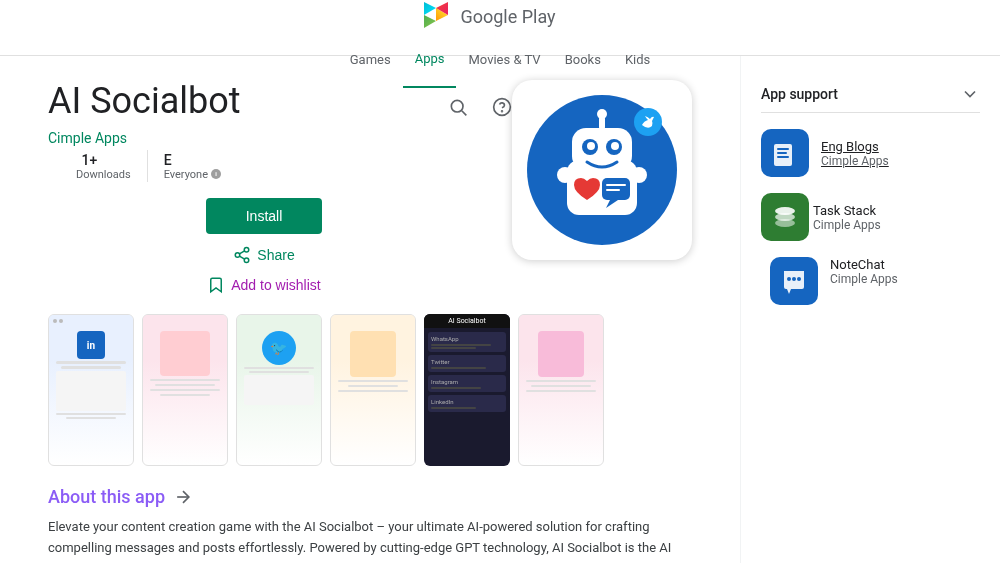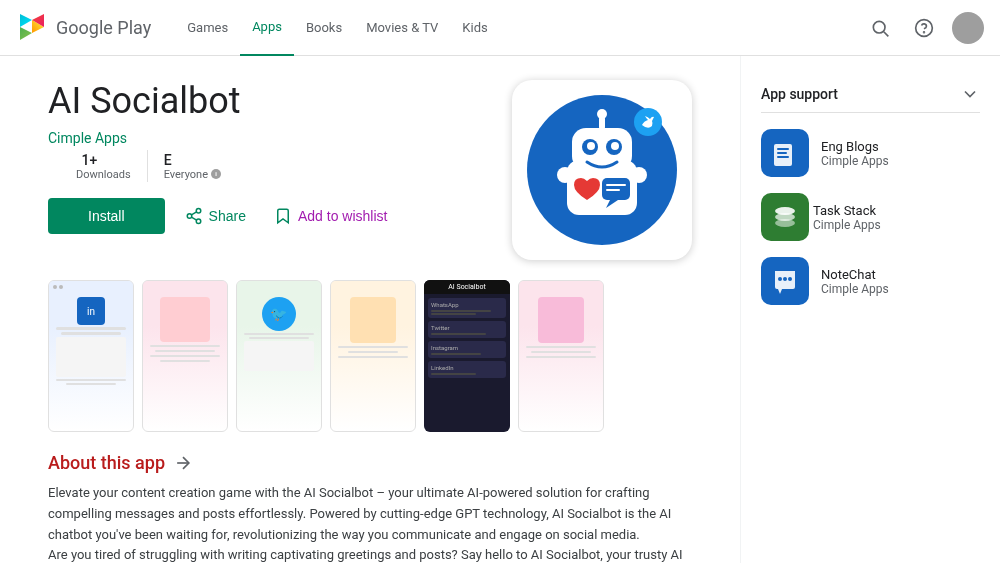--- a/index.html
+++ b/index.html
@@ -4,21 +4,21 @@
   <style>
     * { margin: 0; padding: 0; box-sizing: border-box; }
     body { font-family: 'Roboto', Arial, sans-serif; background: #fff; color: #202124; font-size: 14px; width: 1000px; height: 563px; overflow: hidden; }
 
     
     svg { display: block; }
   </style>
 </head>
 <body>
 
-<header style="display:flex;align-items:center;padding:0 16px;height:56px;border-bottom:1px solid #e0e0e0;background:#fff;">
+<header style="display:flex;align-items:center;padding:0 16px;height:56px;border-bottom:1px solid #e0e0e0;background:#fff;flex-direction:column;">
   <a style="display:flex;align-items:center;gap:8px;margin-right:24px;text-decoration:none;">
 
     <svg width="32" height="32" viewBox="0 0 32 32">
       <defs>
         <linearGradient id="lg1" x1="0%" y1="0%" x2="100%" y2="100%">
           <stop offset="0%" stop-color="#00bcd4"></stop>
           <stop offset="100%" stop-color="#00e5ff"></stop>
         </linearGradient>
         <linearGradient id="lg2" x1="0%" y1="0%" x2="100%" y2="100%">
           <stop offset="0%" stop-color="#4caf50"></stop>
@@ -43,24 +43,24 @@
   </a>
 
   <nav style="display:flex;align-items:center;flex:1;height:100%;">
     <a style="padding:0 12px;height:56px;display:flex;align-items:center;font-size:13px;color:#5f6368;cursor:pointer;text-decoration:none;position:relative;">
       <span>Games</span>
     </a>
     <a style="padding:0 12px;height:56px;display:flex;align-items:center;font-size:13px;color:#01875f;cursor:pointer;text-decoration:none;position:relative;border-bottom:2px solid #01875f;">
       <span>Apps</span>
     </a>
     <a style="padding:0 12px;height:56px;display:flex;align-items:center;font-size:13px;color:#5f6368;cursor:pointer;text-decoration:none;position:relative;">
+      <span>Movies &amp; TV</span>
+    </a>
+    <a style="padding:0 12px;height:56px;display:flex;align-items:center;font-size:13px;color:#5f6368;cursor:pointer;text-decoration:none;position:relative;">
       <span>Books</span>
-    </a>
-    <a style="padding:0 12px;height:56px;display:flex;align-items:center;font-size:13px;color:#5f6368;cursor:pointer;text-decoration:none;position:relative;">
-      <span>Movies &amp; TV</span>
     </a>
     <a style="padding:0 12px;height:56px;display:flex;align-items:center;font-size:13px;color:#5f6368;cursor:pointer;text-decoration:none;position:relative;">
       <span>Kids</span>
     </a>
   </nav>
 
   <div style="display:flex;align-items:center;gap:4px;">
     <button style="width:40px;height:40px;border-radius:50%;border:none;background:transparent;cursor:pointer;display:flex;align-items:center;justify-content:center;color:#5f6368;">
       <svg width="20" height="20" viewBox="0 0 24 24" fill="none" stroke="#5f6368" stroke-width="2">
         <circle cx="11" cy="11" r="7"></circle>
@@ -101,21 +101,21 @@
             <div style="display:flex;align-items:center;gap:2px;">
               <span style="font-size:11px;color:#5f6368;">Everyone</span>
               <svg width="12" height="12" viewBox="0 0 24 24" fill="#9e9e9e">
                   <circle cx="12" cy="12" r="10"></circle>
                   <text x="12" y="16" text-anchor="middle" fill="white" font-size="12" font-weight="bold">i</text>
                 </svg>
             </div>
           </div>
         </div>
 
-        <div style="display:flex;align-items:center;gap:12px;">
+        <div style="display:flex;align-items:center;gap:12px;flex-direction:column;">
           <button style="background:#01875f;color:#fff;border:none;border-radius:4px;padding:0 40px;height:36px;font-size:14px;cursor:pointer;font-weight:500;">Install</button>
           <button style="display:flex;align-items:center;gap:6px;background:transparent;border:none;color:#01875f;font-size:14px;cursor:pointer;padding:0 8px;">
             <svg width="18" height="18" viewBox="0 0 24 24" fill="none" stroke="#01875f" stroke-width="2">
               <circle cx="18" cy="5" r="3"></circle>
                 <circle cx="6" cy="12" r="3"></circle>
                 <circle cx="18" cy="19" r="3"></circle>
               <line x1="8.59" y1="13.51" x2="15.42" y2="17.49"></line>
                 <line x1="15.41" y1="6.51" x2="8.59" y2="10.49"></line>
             </svg>
             <span>Share</span>
@@ -167,21 +167,21 @@
     </div>
 
     <div style="display:flex;gap:8px;margin-bottom:20px;overflow-x:auto;">
       <div style="width:86px;height:152px;background:linear-gradient(180deg,#e8f0fe 30%,#fff 100%);border-radius:6px;flex-shrink:0;border:1px solid #e0e0e0;overflow:hidden;cursor:pointer;">
         <div style="width:100%;height:12px;background:#e8f0fe;display:flex;align-items:center;padding:0 4px;gap:2px;">
           <div style="width:4px;height:4px;border-radius:50%;background:#bbb;"></div>
           <div style="width:4px;height:4px;border-radius:50%;background:#bbb;"></div>
         </div>
         <div style="padding:4px;display:flex;flex-direction:column;align-items:center;gap:2px;">
           <div style="width:28px;height:28px;background:#1565c0;border-radius:4px;display:flex;align-items:center;justify-content:center;">
-            <span style="color:white;font-size:10px;font-weight:normal;">in</span>
+            <span style="color:white;font-size:10px;font-weight:bold;">in</span>
           </div>
           <div style="width:70px;height:3px;background:#e0e0e0;border-radius:2px;"></div>
           <div style="width:60px;height:3px;background:#e0e0e0;border-radius:2px;"></div>
           <div style="width:70px;height:40px;background:#f5f5f5;border-radius:2px;"></div>
           <div style="width:70px;height:2px;background:#e0e0e0;border-radius:2px;"></div>
           <div style="width:50px;height:2px;background:#e0e0e0;border-radius:2px;"></div>
         </div>
       </div>
       <div style="width:86px;height:152px;background:linear-gradient(180deg,#fce4ec 30%,#fff 100%);border-radius:6px;flex-shrink:0;border:1px solid #e0e0e0;overflow:hidden;cursor:pointer;">
         <div style="width:100%;height:12px;background:#fce4ec;"></div>
@@ -243,21 +243,21 @@
           <div style="width:46px;height:46px;background:#f8bbd9;border-radius:4px;"></div>
           <div style="width:70px;height:2px;background:#e0e0e0;border-radius:2px;"></div>
           <div style="width:60px;height:2px;background:#e0e0e0;border-radius:2px;"></div>
           <div style="width:70px;height:2px;background:#e0e0e0;border-radius:2px;"></div>
         </div>
       </div>
     </div>
 
     <div>
       <div style="display:flex;align-items:center;gap:8px;margin-bottom:10px;">
-        <h2 style="font-size:18px;font-weight:500;color:#b91c1c;">About this app</h2>
+        <h2 style="font-size:18px;font-weight:500;color:#8b5cf6;">About this app</h2>
         <svg width="20" height="20" viewBox="0 0 24 24" fill="none" stroke="#5f6368" stroke-width="2">
           <line x1="5" y1="12" x2="19" y2="12"></line>
             <polyline points="12 5 19 12 12 19"></polyline>
         </svg>
       </div>
       <p style="font-size:13px;color:#3c4043;line-height:1.6;">Elevate your content creation game with the AI Socialbot – your ultimate AI-powered solution for crafting compelling messages and posts effortlessly. Powered by cutting-edge GPT technology, AI Socialbot is the AI chatbot you've been waiting for, revolutionizing the way you communicate and engage on social media.</p>
       <p style="font-size:13px;color:#3c4043;line-height:1.6;margin-bottom:12px;">Are you tired of struggling with writing captivating greetings and posts? Say hello to AI Socialbot, your trusty AI writer that specializes in personalized content creation. Seamlessly generate heartwarming birthday wishes, sincere thank-you notes, and thoughtful...</p>
 
     </div>
 
@@ -269,21 +269,21 @@
       <div style="display:flex;align-items:center;justify-content:space-between;padding:8px 0;cursor:pointer;border-bottom:1px solid #e0e0e0;">
         <span style="font-size:14px;font-weight:500;color:#202124;">App support</span>
         <svg width="20" height="20" viewBox="0 0 24 24" fill="none" stroke="#5f6368" stroke-width="2">
           <polyline points="6 9 12 15 18 9"></polyline>
         </svg>
       </div>
     </div>
 
     <div>
 
-      <div style="display:flex;align-items:center;gap:12px;margin-bottom:16px;cursor:pointer;">
+      <div style="display:flex;align-items:center;gap:12px;margin-bottom:16px;cursor:pointer;text-decoration:underline;">
         <div style="width:48px;height:48px;border-radius:10px;background:#1565c0;flex-shrink:0;display:flex;align-items:center;justify-content:center;">
           <svg width="30" height="30" viewBox="0 0 30 30">
             <rect x="4" y="6" width="18" height="22" rx="2" fill="white" opacity="0.9"></rect>
             <rect x="7" y="10" width="12" height="2" rx="1" fill="#1565c0"></rect>
             <rect x="7" y="14" width="10" height="2" rx="1" fill="#1565c0"></rect>
             <rect x="7" y="18" width="12" height="2" rx="1" fill="#1565c0"></rect>
           </svg>
         </div>
         <div>
           <div style="font-size:13px;color:#202124;">Eng Blogs</div>
@@ -298,21 +298,21 @@
             <ellipse cx="15" cy="15" rx="10" ry="4" fill="white" opacity="0.7"></ellipse>
             <ellipse cx="15" cy="21" rx="10" ry="4" fill="white" opacity="0.5"></ellipse>
           </svg>
         </div>
         <div>
           <div style="font-size:13px;color:#202124;">Task Stack</div>
           <div style="font-size:12px;color:#5f6368;">Cimple Apps</div>
         </div>
       </div>
 
-      <div style="display:flex;align-items:center;gap:12px;margin-bottom:16px;cursor:pointer;">
+      <div style="display:flex;gap:12px;margin-bottom:16px;cursor:pointer;margin-left:9px;">
         <div style="width:48px;height:48px;border-radius:10px;background:#1565c0;flex-shrink:0;display:flex;align-items:center;justify-content:center;">
           <svg width="30" height="30" viewBox="0 0 30 30">
             <path d="M5 5 h20 v16 a2 2 0 0 1 -2 2 H7 a2 2 0 0 1 -2 -2 z" fill="white" opacity="0.9"></path>
             <polygon points="8,23 12,23 10,28" fill="white" opacity="0.9"></polygon>
             <circle cx="10" cy="13" r="2" fill="#1565c0"></circle>
             <circle cx="15" cy="13" r="2" fill="#1565c0"></circle>
             <circle cx="20" cy="13" r="2" fill="#1565c0"></circle>
           </svg>
         </div>
         <div>

